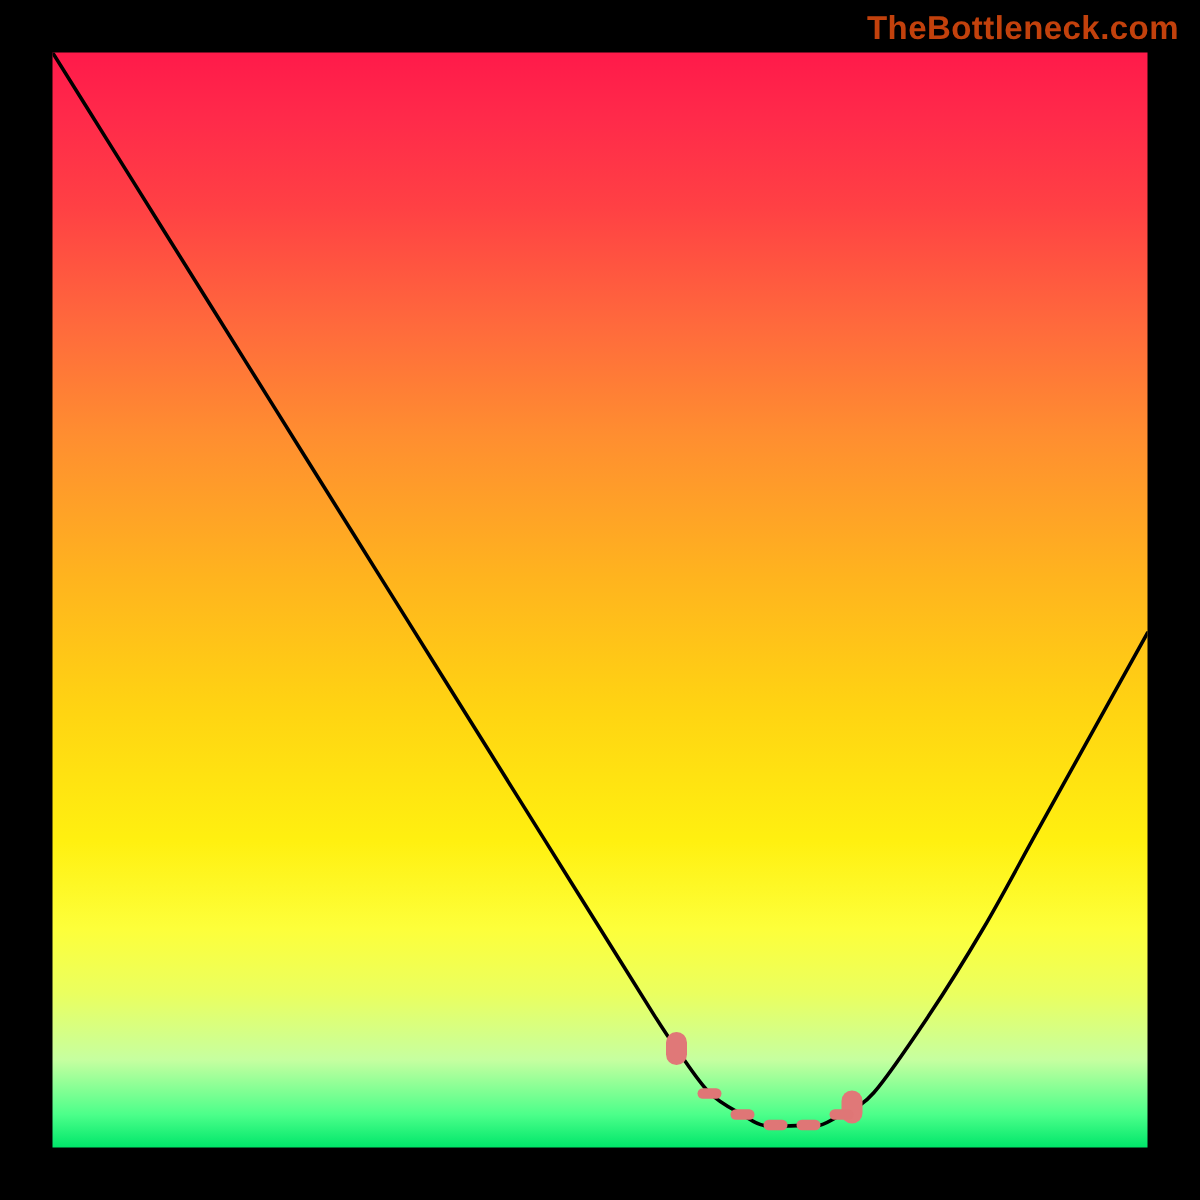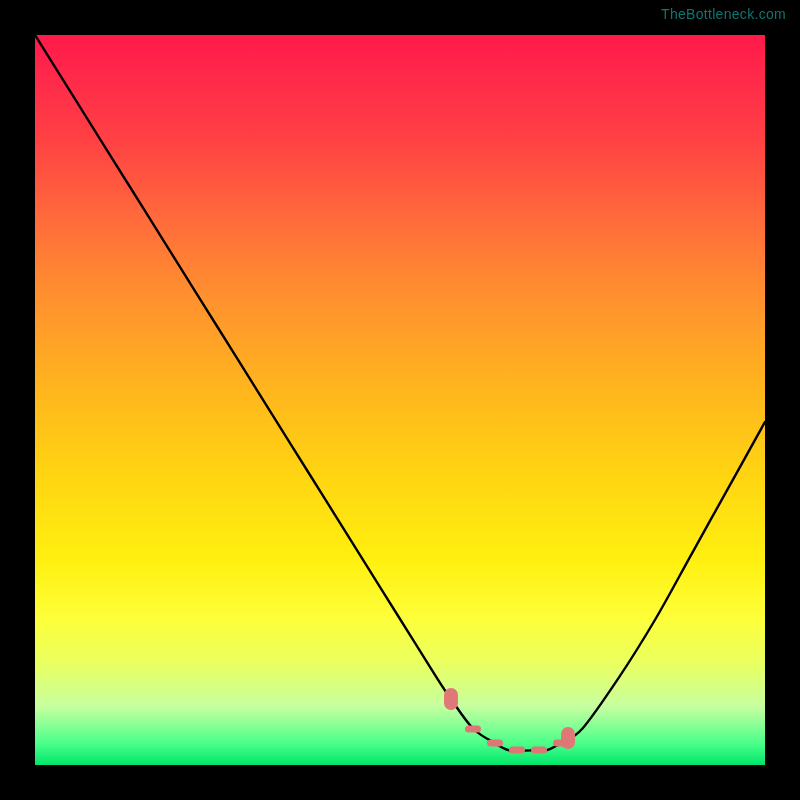--- a/index.html
+++ b/index.html
@@ -8,23 +8,23 @@
     position: relative;
     width: 800px;
     height: 800px;
     background: #000;
   }
   .watermark {
     position: absolute;
     top: 6px;
     right: 14px;
     font-family: Arial, Helvetica, sans-serif;
-    font-size: 14px;
-    font-weight: 400;
-    color: #0f766e;
+    font-size: 22px;
+    font-weight: 700;
+    color: #c2410c;
     letter-spacing: 0.3px;
     z-index: 10;
   }
   .plot {
     position: absolute;
     left: 35px;
     top: 35px;
     width: 730px;
     height: 730px;
   }

